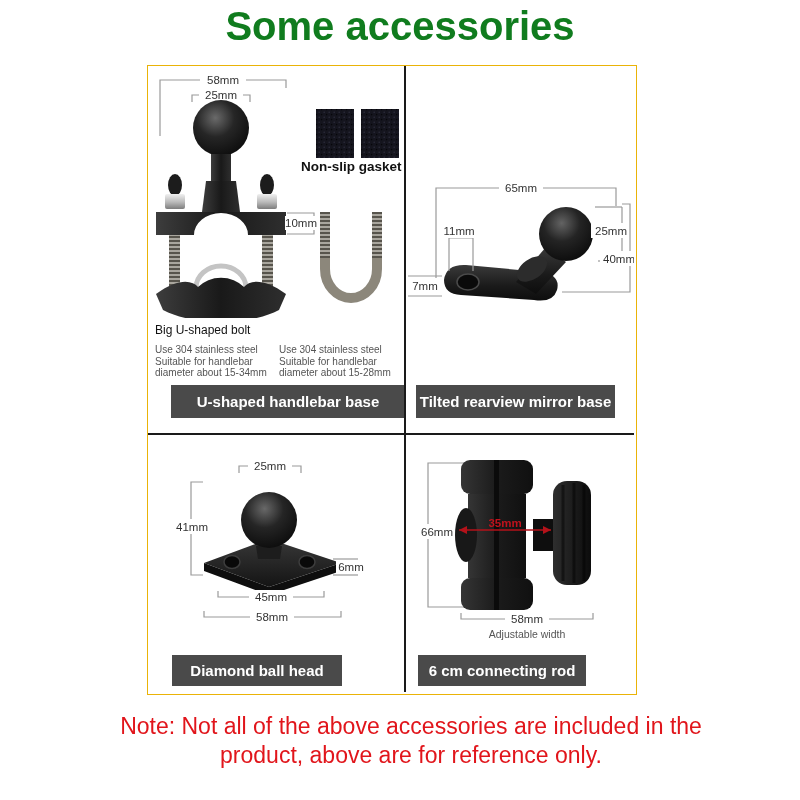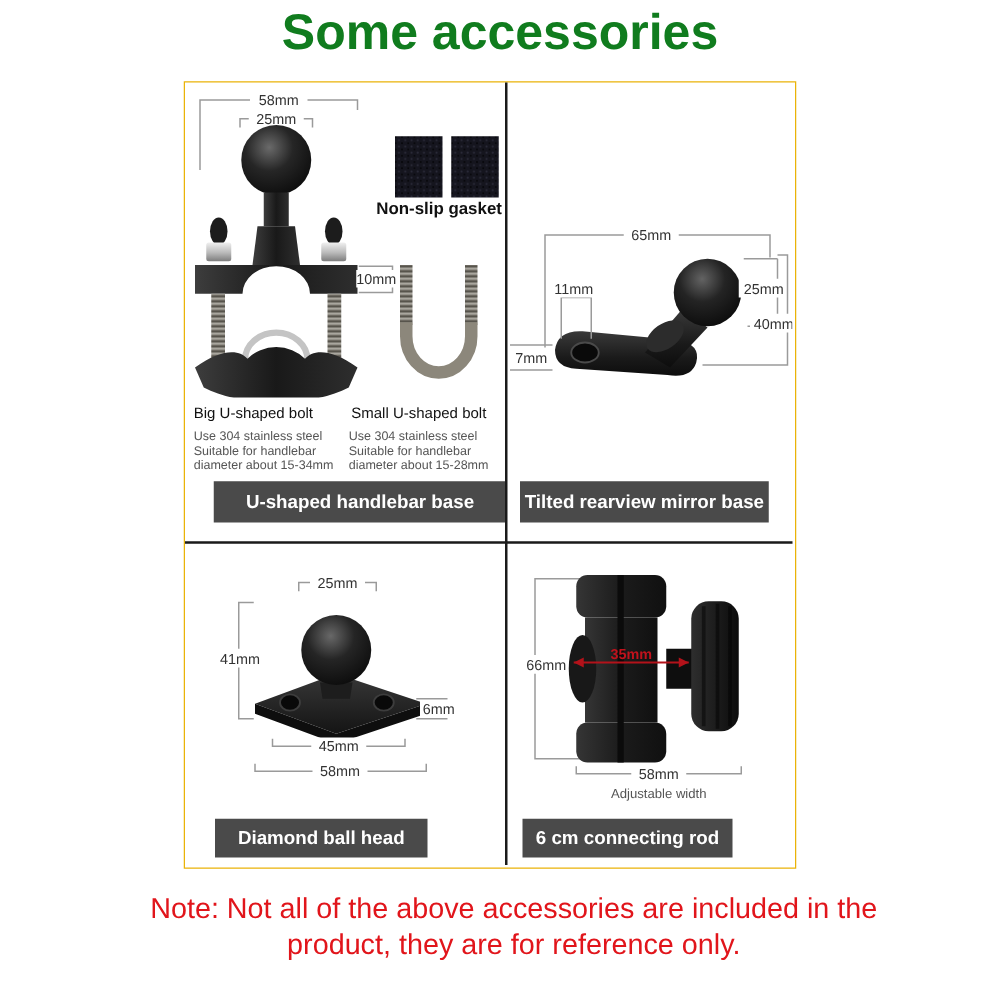--- a/index.html
+++ b/index.html
@@ -110,21 +110,20 @@
         <rect x="213" y="43" width="38" height="49" fill="url(#tl-dots)"></rect>
 
         <rect x="172" y="146" width="10" height="48" fill="url(#tl-thread)"></rect>
         <rect x="224" y="146" width="10" height="48" fill="url(#tl-thread)"></rect>
         <path d="M177,192 L177,203 A26,29 0 0 0 229,203 L229,192" stroke="#8c877b" stroke-width="10" fill="none"></path>
       </svg>
 
       <div class="cap gasket-cap" style="left:153px; top:93px; width:106px;">Non-slip gasket</div>
 
       <div class="cap bolt-name" style="left:7px; top:257px; width:120px;">Big U-shaped bolt</div>
-      <div class="cap bolt-name" style="left:133px; top:257px; width:124px;">Small U-shaped bolt</div>
 
       <div class="cap bolt-desc" style="left:7px; top:278px; width:120px;">
         <div>Use 304 stainless steel</div>
         <div>Suitable for handlebar</div>
         <div>diameter about 15-34mm</div>
       </div>
       <div class="cap bolt-desc" style="left:131px; top:278px; width:128px;">
         <div>Use 304 stainless steel</div>
         <div>Suitable for handlebar</div>
         <div>diameter about 15-28mm</div>
@@ -270,16 +269,16 @@
         <text class="dimtext" x="121" y="188" text-anchor="middle">58mm</text>
         <text x="121" y="203" text-anchor="middle" style="font-size:10.5px; fill:#555;">Adjustable width</text>
       </svg>
 
       <div class="label-bar" style="left:12px; top:220px; width:168px; height:31px; line-height:31px;">6 cm connecting rod</div>
     </div>
   </div>
 
   <div class="note">
     <div>Note: Not all of the above accessories are included in the</div>
-    <div>product, they are for reference only.</div>
+    <div>product, above are for reference only.</div>
   </div>
 
 </div>
 
 </body></html>

